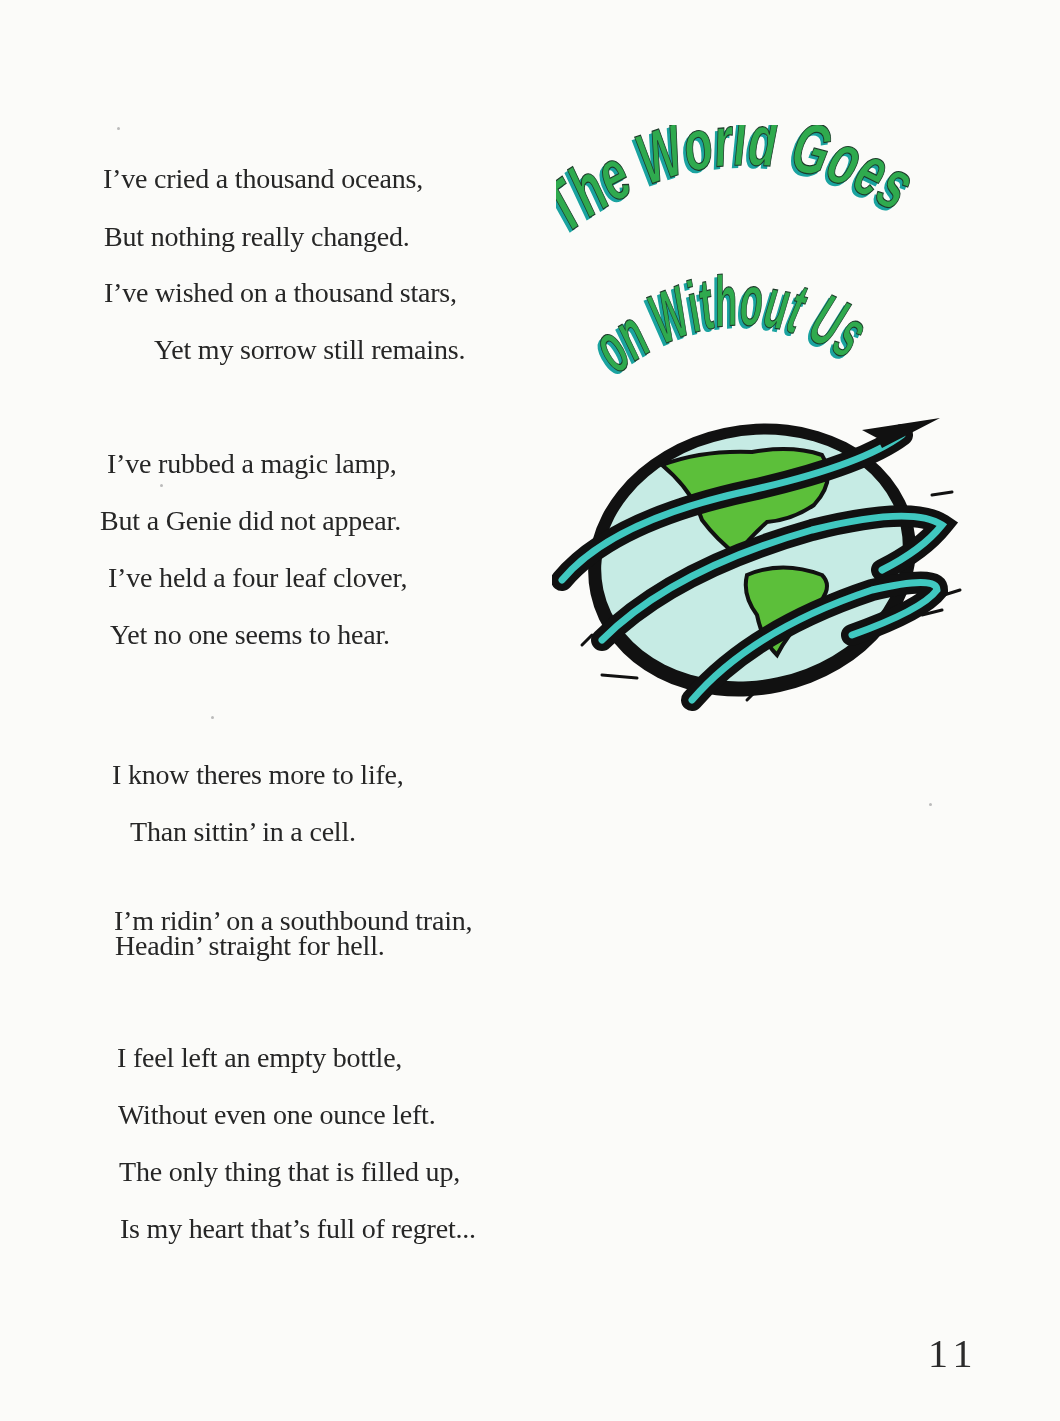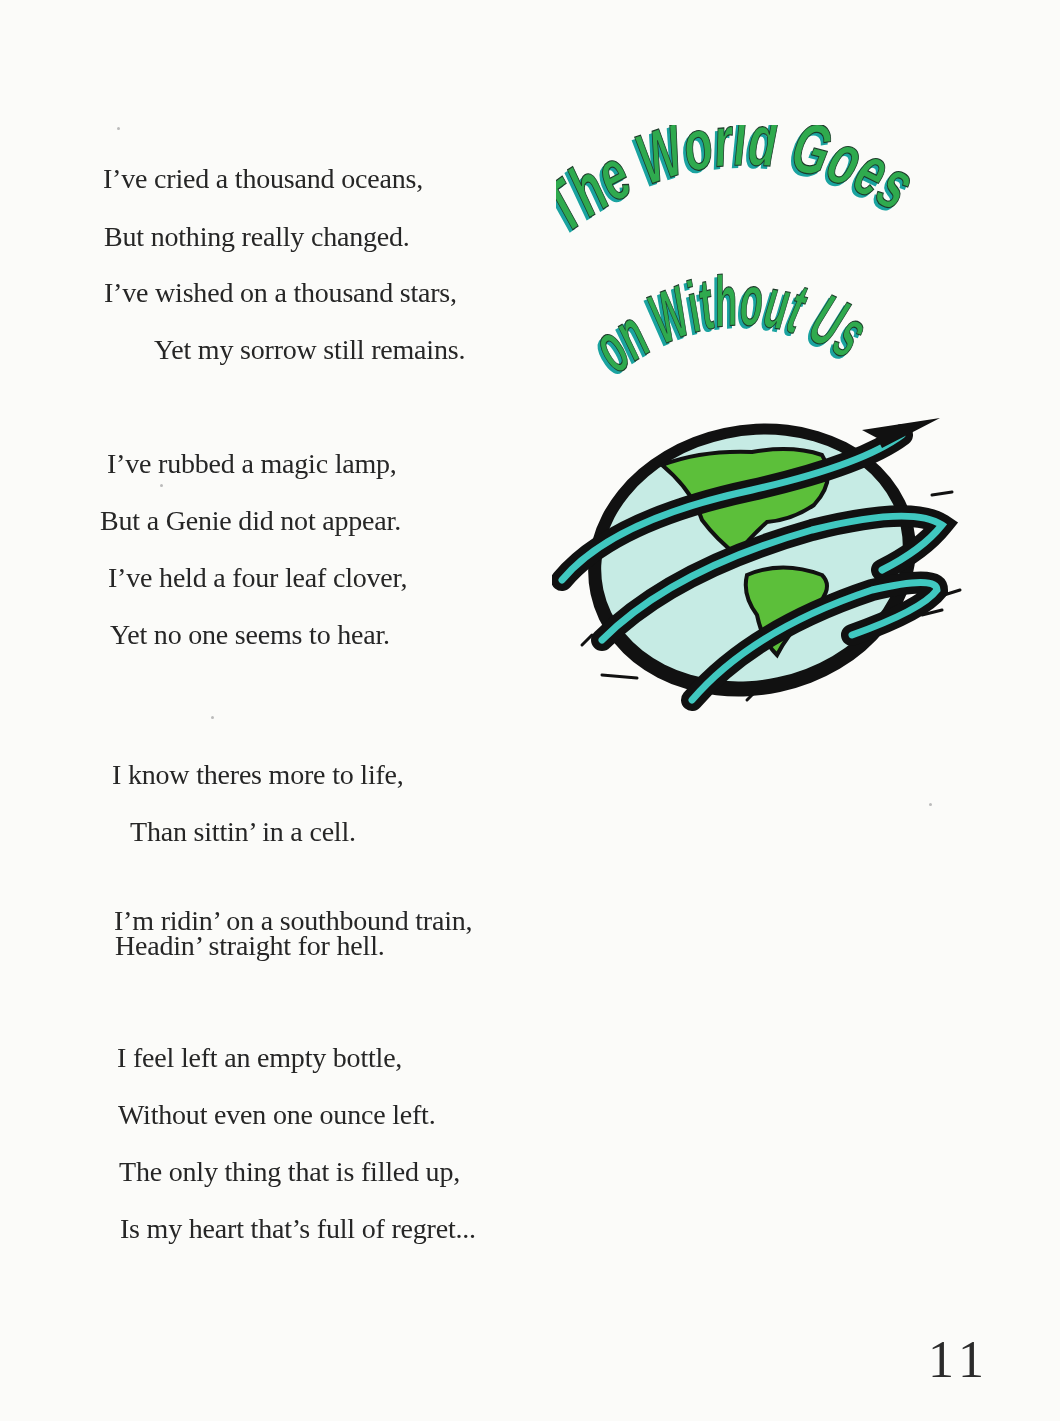--- a/index.html
+++ b/index.html
@@ -38,21 +38,21 @@
       fill: #1aa3a0;
     }
     .globe-wrap {
       position: absolute;
       left: 552px; top: 410px;
       width: 420px; height: 305px;
     }
     .page-number {
       position: absolute;
       left: 928px; top: 1330px;
-      font-size: 52px;
+      font-size: 40px;
       letter-spacing: 6px;
       color: #2b2b2b;
     }
     .speck { position: absolute; width: 3px; height: 3px; border-radius: 50%; background: #bbb; }
   </style>
 </head>
 <body>
 
 <div class="line" style="left:103px; top:163px;">I’ve cried a thousand oceans,</div>
 <div class="line" style="left:104px; top:221px;">But nothing really changed.</div>

